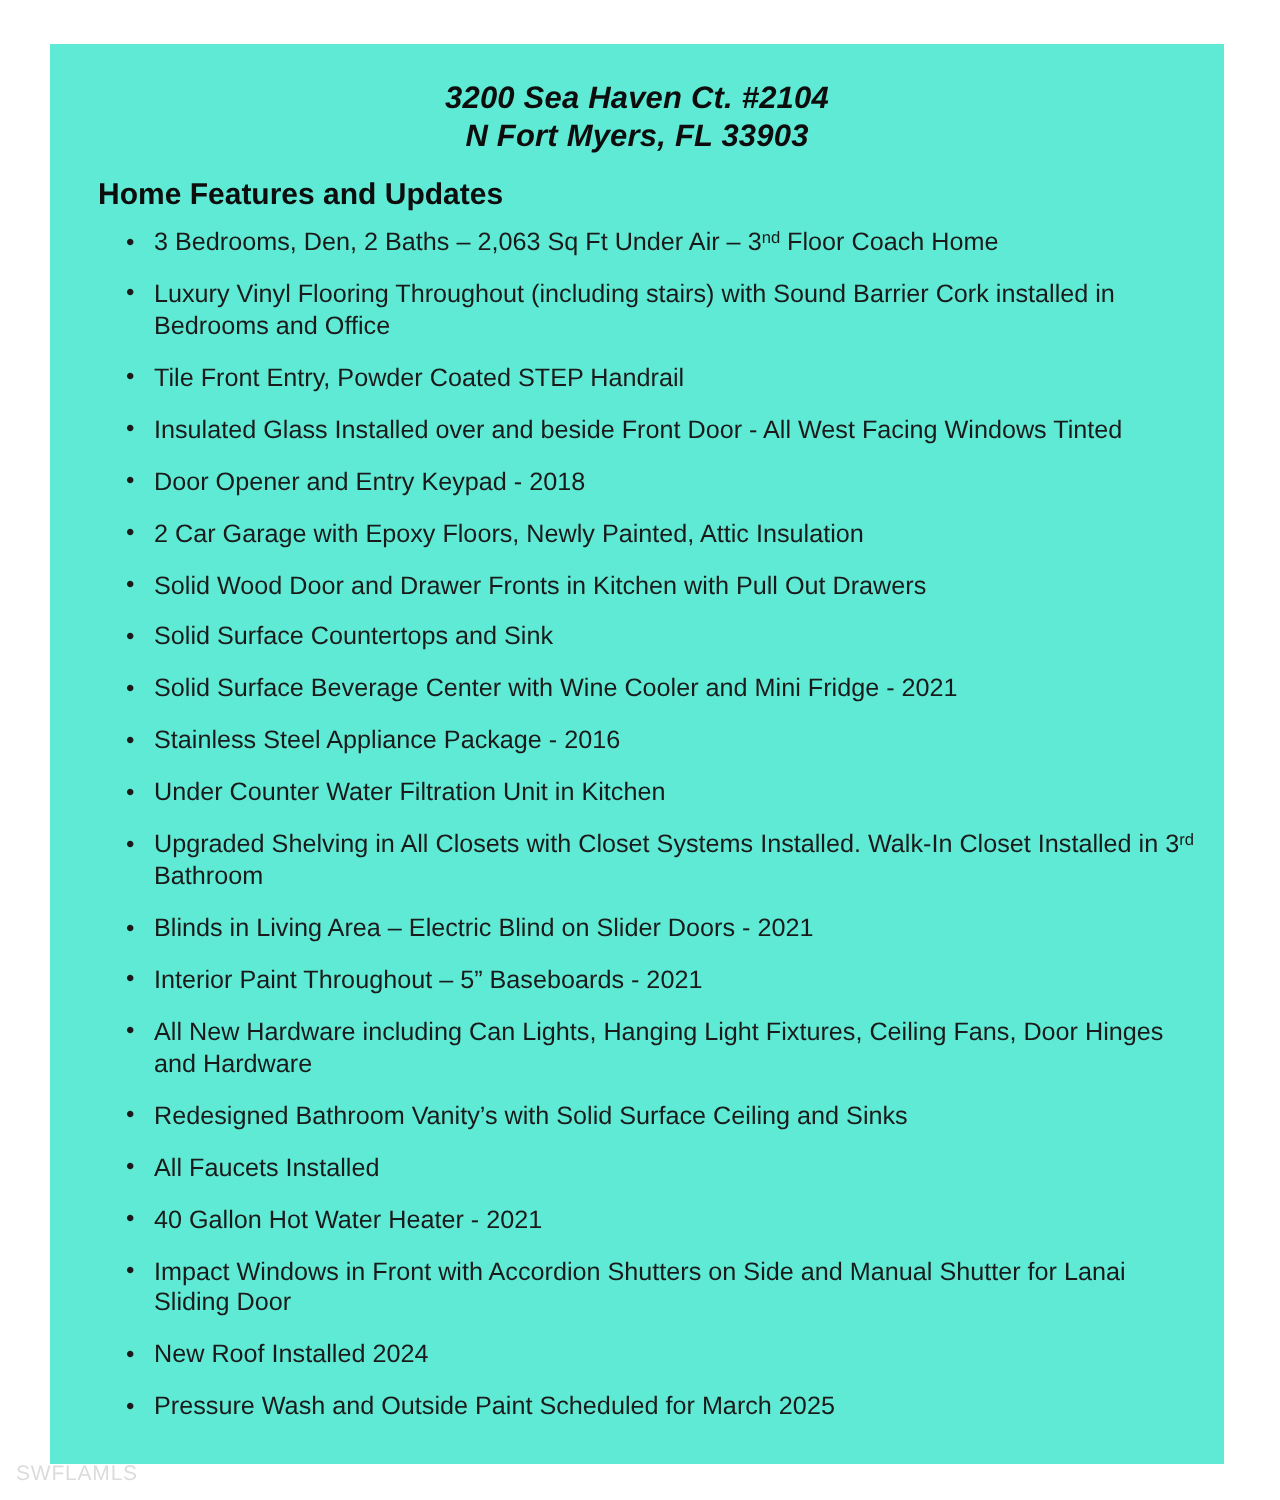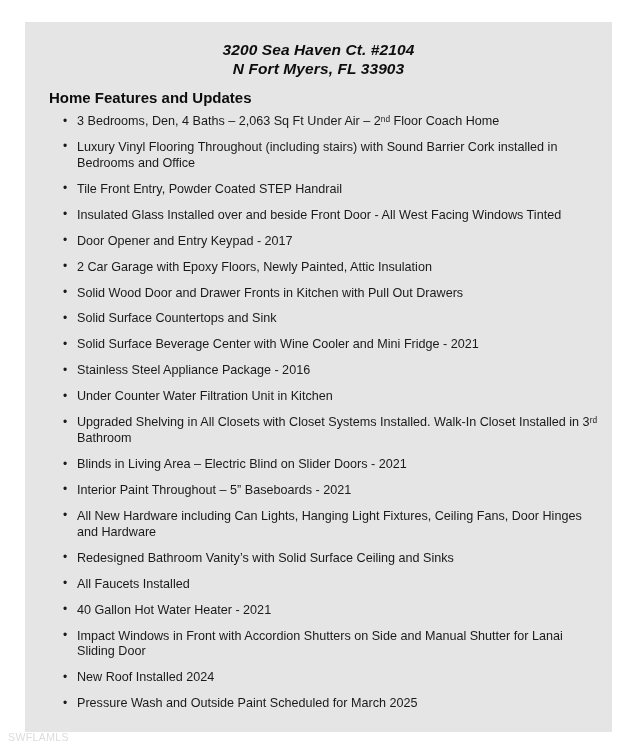--- a/index.html
+++ b/index.html
@@ -15,21 +15,21 @@
     font-family: "Liberation Sans", sans-serif;
   }
 
   
   .page {
     position: absolute;
     left: 25px;
     top: 22px;
     width: 587px;
     height: 710px;
-    background: #e5e5e5;
+    background: #5eead4;
     box-sizing: border-box;
   }
 
   .doc-title {
     text-align: center;
     font-weight: bold;
     font-style: italic;
     font-size: 15.5px;
     line-height: 19px;
     color: #0d0d0d;
@@ -93,25 +93,25 @@
   <div class="doc-title">
     <span>3200 Sea Haven Ct. #2104</span>
     <span class="line2">N Fort Myers, FL 33903</span>
   </div>
 
   <div>
     <span class="section-heading">Home Features and Updates</span>
   </div>
 
   <ul class="features" id="features-list">
-      <li><span>3 Bedrooms, Den, 4 Baths – 2,063 Sq Ft Under Air – 2</span><sup>nd</sup><span> Floor Coach Home</span></li>
+      <li><span>3 Bedrooms, Den, 2 Baths – 2,063 Sq Ft Under Air – 3</span><sup>nd</sup><span> Floor Coach Home</span></li>
       <li><span>Luxury Vinyl Flooring Throughout (including stairs) with Sound Barrier Cork installed in Bedrooms and Office</span></li>
       <li><span>Tile Front Entry, Powder Coated STEP Handrail</span></li>
       <li><span>Insulated Glass Installed over and beside Front Door - All West Facing Windows Tinted</span></li>
-      <li><span>Door Opener and Entry Keypad - 2017</span></li>
+      <li><span>Door Opener and Entry Keypad - 2018</span></li>
       <li><span>2 Car Garage with Epoxy Floors, Newly Painted, Attic Insulation</span></li>
       <li><span>Solid Wood Door and Drawer Fronts in Kitchen with Pull Out Drawers</span></li>
       <li><span>Solid Surface Countertops and Sink</span></li>
       <li><span>Solid Surface Beverage Center with Wine Cooler and Mini Fridge - 2021</span></li>
       <li><span>Stainless Steel Appliance Package - 2016</span></li>
       <li><span>Under Counter Water Filtration Unit in Kitchen</span></li>
       <li><span>Upgraded Shelving in All Closets with Closet Systems Installed. Walk-In Closet Installed in 3</span><sup>rd</sup><span> Bathroom</span></li>
       <li><span>Blinds in Living Area – Electric Blind on Slider Doors - 2021</span></li>
       <li><span>Interior Paint Throughout – 5” Baseboards - 2021</span></li>
       <li><span>All New Hardware including Can Lights, Hanging Light Fixtures, Ceiling Fans, Door Hinges and Hardware</span></li>

